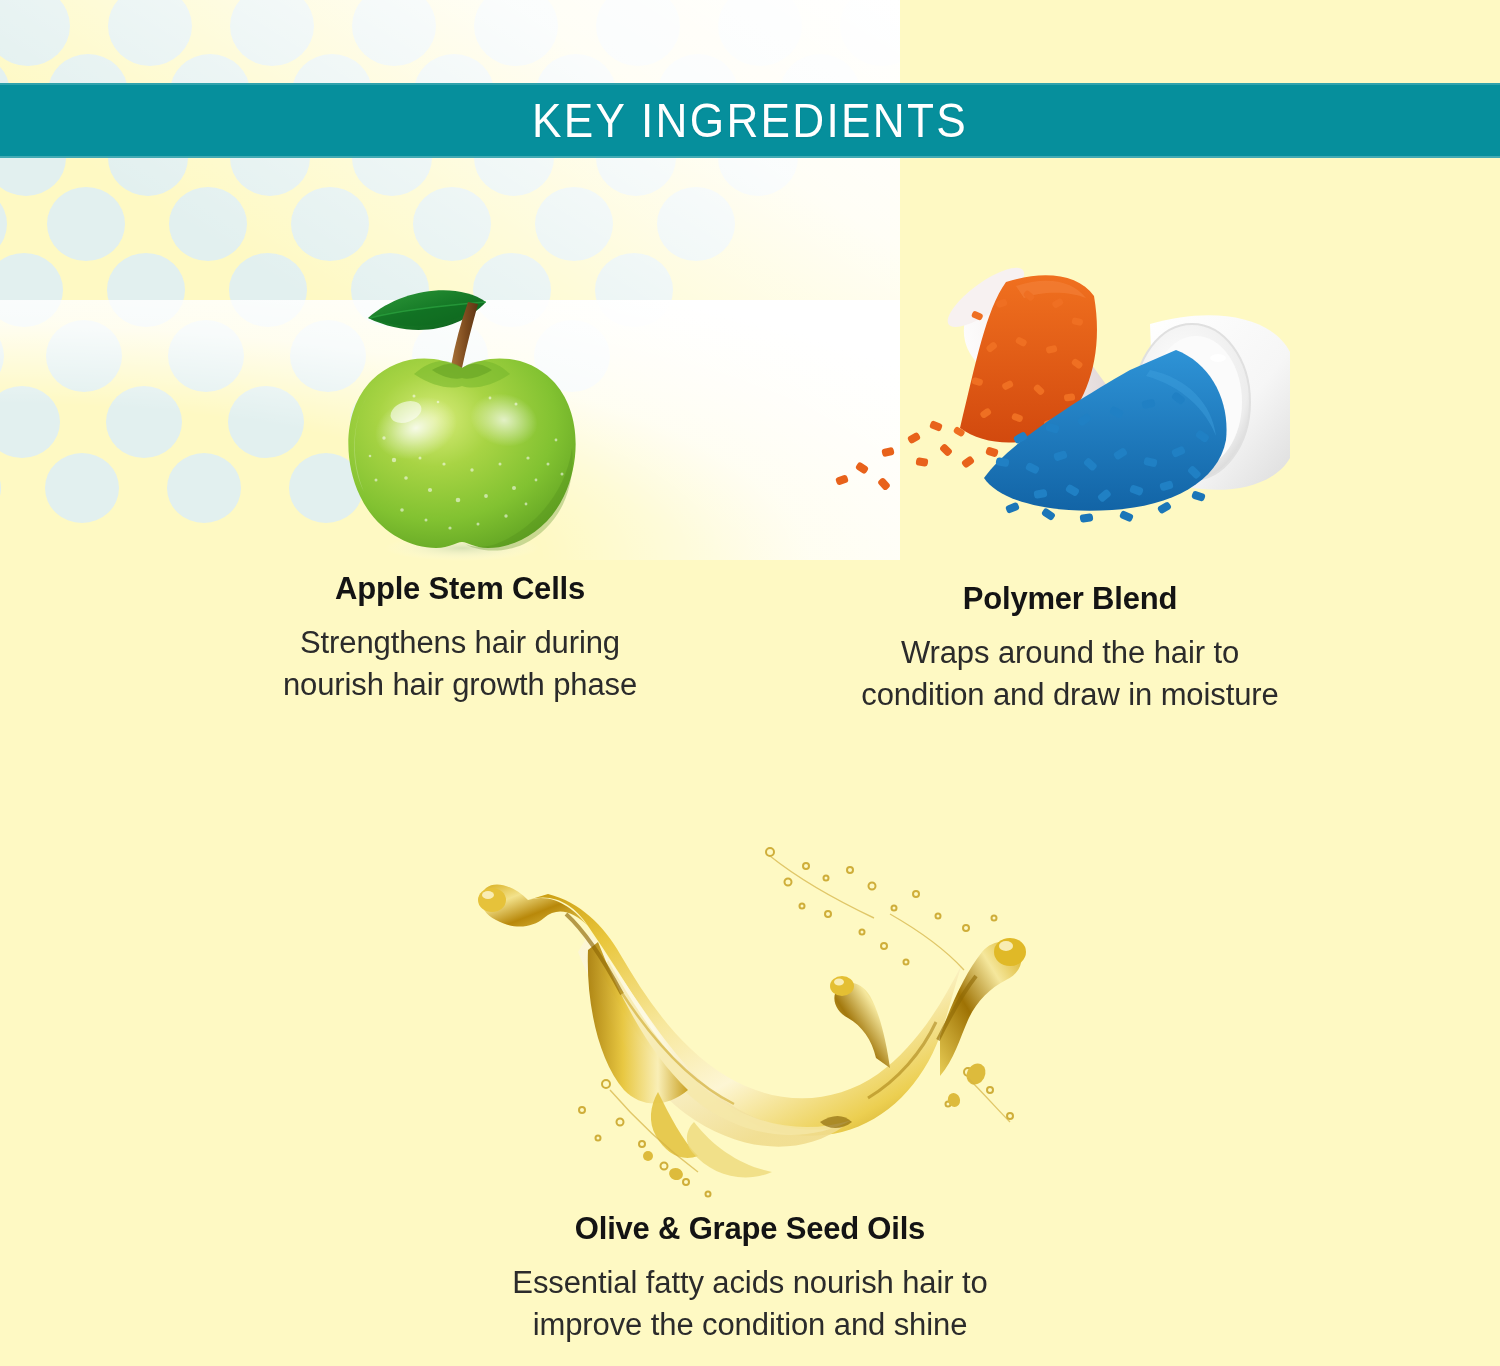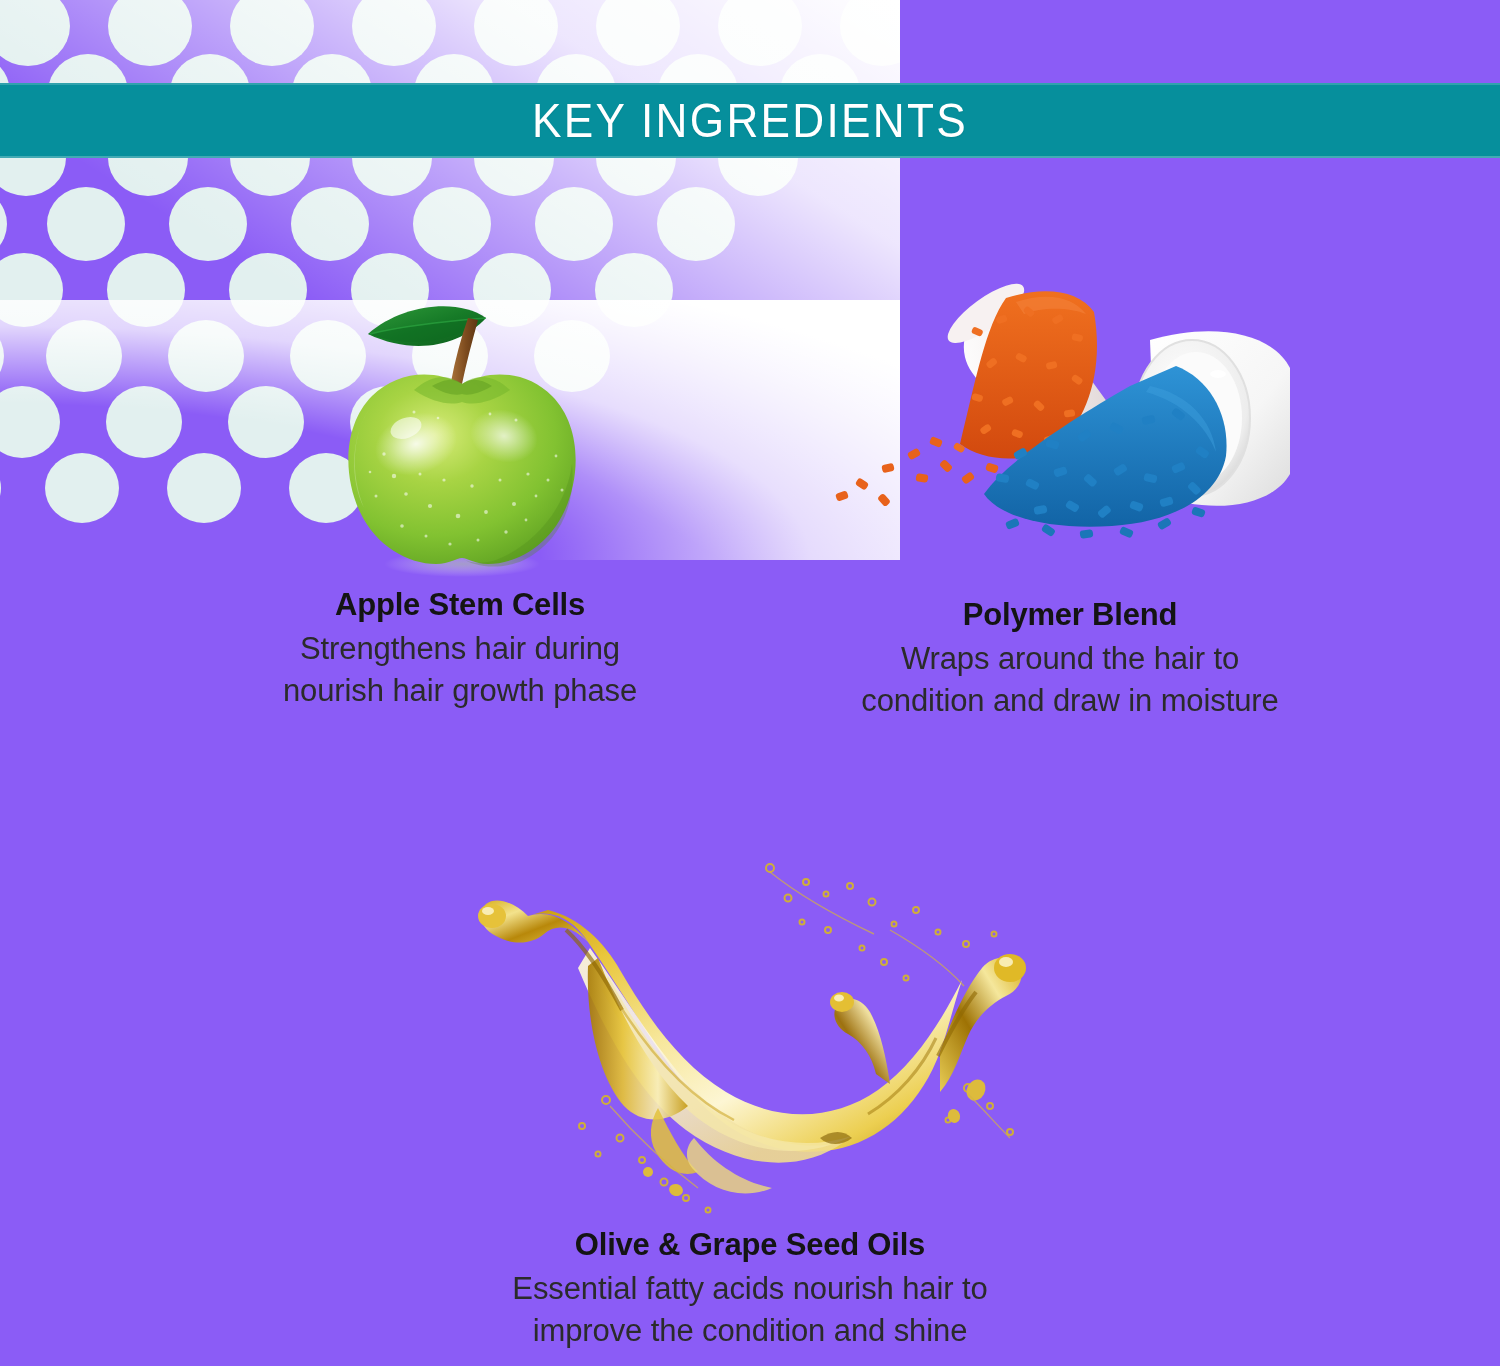--- a/index.html
+++ b/index.html
@@ -3,21 +3,21 @@
 <meta charset="utf-8">
 <style>
   html,body{margin:0;padding:0;}
   body{
     width:1500px;height:1366px;
     background:#ffffff;
     font-family:"Liberation Sans", sans-serif;
     overflow:hidden;
     position:relative;
   }
-  .page{position:relative;width:1500px;height:1366px;overflow:hidden;background:#8b5cf6;}
+  .page{position:relative;width:1500px;height:1366px;overflow:hidden;background:#fef9c3;}
 
   
   .dots{
     position:absolute;left:0;top:0;width:900px;height:560px;
     pointer-events:none;
     z-index:0;
   }
   .dots svg{display:block;width:900px;height:560px;}
 
   
@@ -35,21 +35,21 @@
     font-size:48px;
     letter-spacing:2.5px;
     color:#ffffff;
     white-space:nowrap;
     transform:scaleX(.92);
     text-shadow:0 1px 2px rgba(0,0,0,.07);
   }
 
   
   .grid{
-    position:absolute;left:0;top:168px;width:1500px;height:924px;z-index:2;
+    position:absolute;left:0;top:152px;width:1500px;height:924px;z-index:2;
   }
   .card{position:absolute;text-align:center;}
   .card-apple{left:60px;top:100px;width:800px;}
   .card-polymer{left:700px;top:100px;width:740px;}
   .card-oil{left:330px;top:670px;width:840px;}
 
   .art{position:relative;margin:0 auto;}
   .card-title{
     font-family:"Liberation Sans", sans-serif;
     font-weight:bold;
@@ -58,21 +58,21 @@
     letter-spacing:-0.2px;
     margin:0;
     line-height:1.1;
   }
   .card-desc{
     font-family:"Liberation Sans", sans-serif;
     font-weight:300;
     font-size:31px;
     color:#2b2b2b;
     line-height:1.35;
-    margin:6px auto 0;
+    margin:16px auto 0;
     letter-spacing:-0.1px;
   }
 
   
   .apple-art{width:300px;height:320px;}
   .apple-art svg{display:block;}
 
   
   .poly-art{width:500px;height:330px;}
   .poly-art svg{display:block;}

